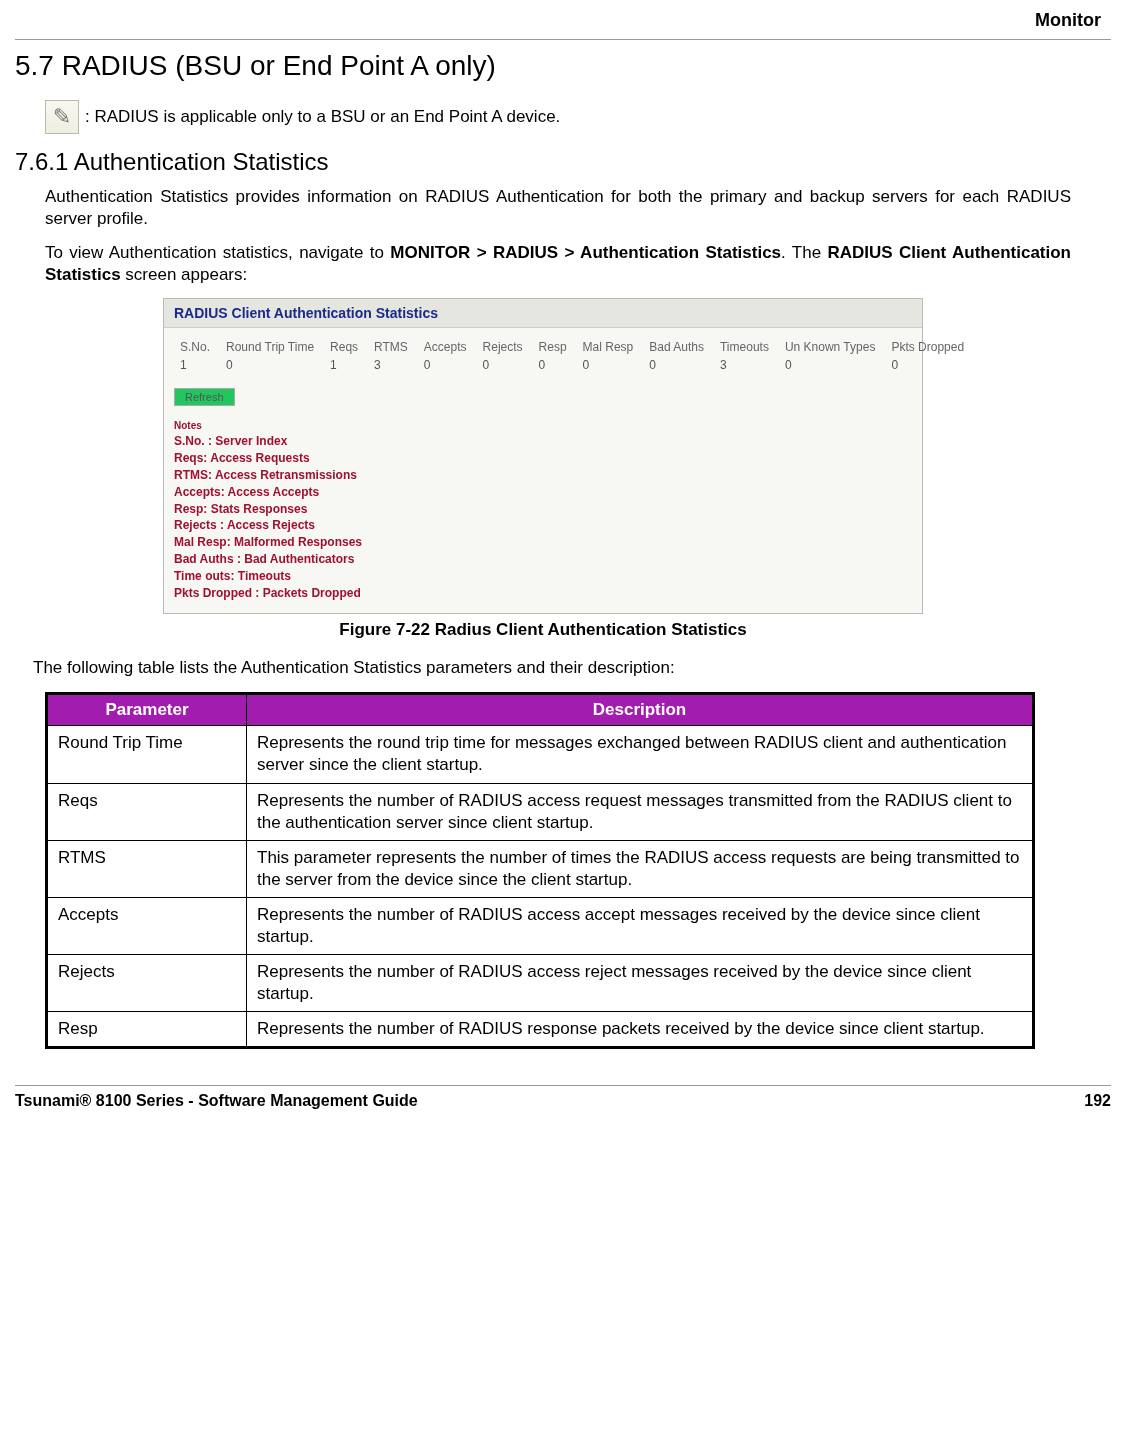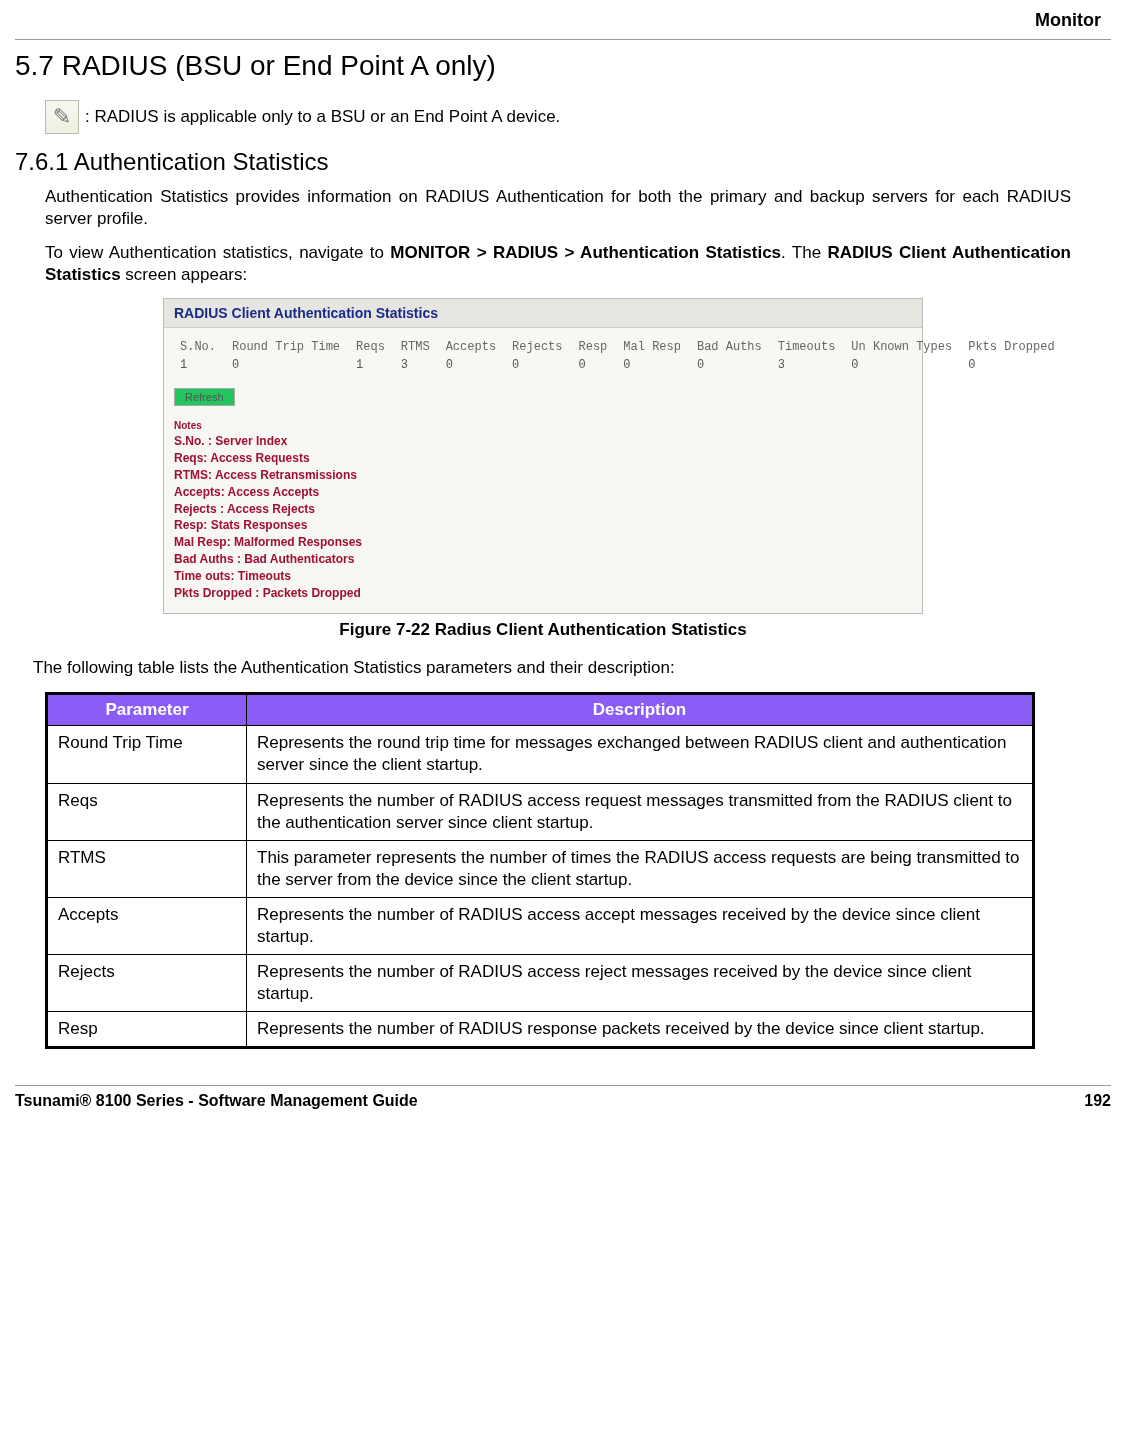--- a/index.html
+++ b/index.html
@@ -66,21 +66,20 @@
     font-weight: bold;
     font-size: 14px;
     padding: 6px 10px;
     border-bottom: 1px solid #ccc;
   }
   .stats-table {
     border-collapse: collapse;
     margin: 10px 8px 8px 8px;
     font-size: 12px;
     color: #555;
-    font-family: Liberation Mono, monospace;
   }
   .stats-table th, .stats-table td {
     padding: 2px 8px;
     text-align: left;
     font-weight: normal;
     vertical-align: top;
     white-space: nowrap;
   }
   .stats-table th { color:#666; }
   .refresh-btn {
@@ -117,21 +116,21 @@
     margin-bottom: 14px;
   }
   table.param-table {
     border-collapse: collapse;
     margin-left: 30px;
     width: 990px;
     font-size: 17px;
     border: 3px solid #000;
   }
   table.param-table th {
-    background: #8b5cf6;
+    background: #a21caf;
     color: #fff;
     font-weight: bold;
     padding: 5px 8px;
     border: 1px solid #000;
     text-align: center;
   }
   table.param-table td {
     border: 1px solid #000;
     padding: 6px 10px;
     vertical-align: top;
@@ -204,22 +203,22 @@
     </tr>
   </tbody>
     </table>
   <button class="refresh-btn">Refresh</button>
   <div class="notes-heading">Notes</div>
   <div class="notes-list">
     <div>S.No. : Server Index</div>
     <div>Reqs: Access Requests</div>
     <div>RTMS: Access Retransmissions</div>
     <div>Accepts: Access Accepts</div>
+    <div>Resp: Stats Responses</div>
     <div>Rejects : Access Rejects</div>
-    <div>Resp: Stats Responses</div>
     <div>Mal Resp: Malformed Responses</div>
     <div>Bad Auths : Bad Authenticators</div>
     <div>Time outs: Timeouts</div>
     <div>Pkts Dropped : Packets Dropped</div>
   </div>
 </div>
 
 <div class="figure-caption">Figure 7-22 Radius Client Authentication Statistics</div>
 
 <p class="param-intro">The following table lists the Authentication Statistics parameters and their description:</p>

